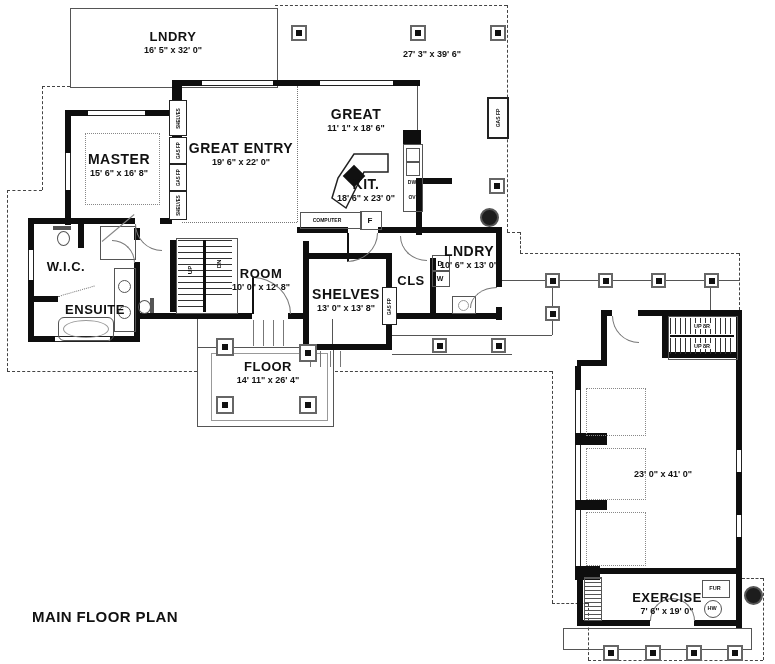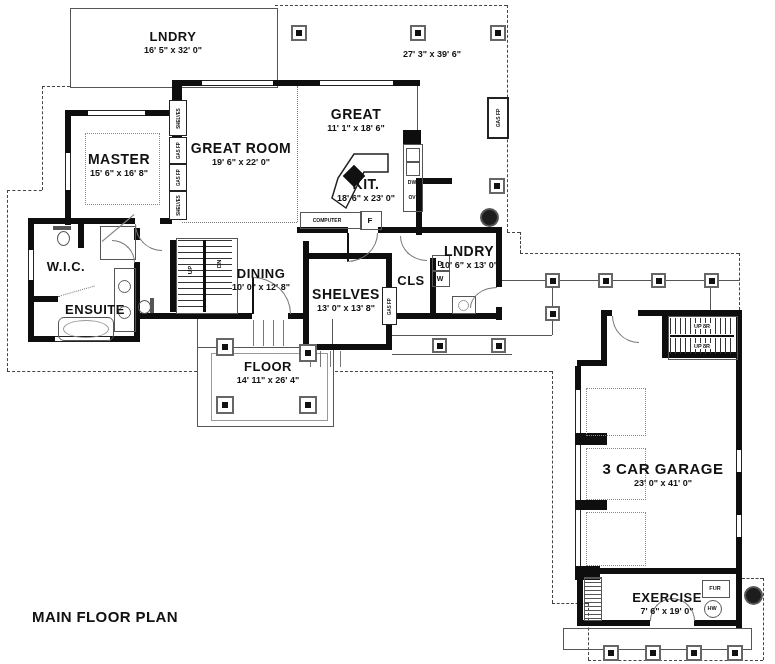--- a/index.html
+++ b/index.html
@@ -305,58 +305,57 @@
     <div class="rdims">16' 5" x 32' 0"</div>
   </div>
   <div class="room fs15" style="left:432px;top:54px;">
     <div class="rdims">27' 3" x 39' 6"</div>
   </div>
   <div class="room fs14" style="left:119px;top:165px;">
     <div class="rname">MASTER</div>
     <div class="rdims">15' 6" x 16' 8"</div>
   </div>
   <div class="room fs14" style="left:241px;top:154px;">
-    <div class="rname">GREAT ROOM</div>
+    <div class="rname">GREAT ENTRY</div>
     <div class="rdims">19' 6" x 22' 0"</div>
   </div>
   <div class="room fs14" style="left:356px;top:120px;">
     <div class="rname">GREAT</div>
     <div class="rdims">11' 1" x 18' 6"</div>
   </div>
   <div class="room fs14" style="left:366px;top:190px;">
     <div class="rname">KIT.</div>
     <div class="rdims">18' 6" x 23' 0"</div>
   </div>
   <div class="room fs13" style="left:66px;top:267px;">
     <div class="rname">W.I.C.</div>
   </div>
   <div class="room fs13" style="left:95px;top:310px;">
     <div class="rname">ENSUITE</div>
   </div>
   <div class="room fs13" style="left:261px;top:279px;">
-    <div class="rname">DINING</div>
+    <div class="rname">ROOM</div>
     <div class="rdims">10' 0" x 12' 8"</div>
   </div>
   <div class="room fs14" style="left:346px;top:300px;">
     <div class="rname">SHELVES</div>
     <div class="rdims">13' 0" x 13' 8"</div>
   </div>
   <div class="room fs13" style="left:411px;top:281px;text-align:center;">
     <div class="rname">CLS</div>
   </div>
   <div class="room fs14" style="left:469px;top:257px;">
     <div class="rname">LNDRY</div>
     <div class="rdims">10' 6" x 13' 0"</div>
   </div>
   <div class="room fs13" style="left:268px;top:372px;">
     <div class="rname">FLOOR</div>
     <div class="rdims">14' 11" x 26' 4"</div>
   </div>
   <div class="room fs15" style="left:663px;top:474px;">
-    <div class="rname">3 CAR GARAGE</div>
     <div class="rdims">23' 0" x 41' 0"</div>
   </div>
   <div class="room fs13" style="left:667px;top:603px;">
     <div class="rname">EXERCISE</div>
     <div class="rdims">7' 6" x 19' 0"</div>
   </div>
 
   <div class="title" style="left:32px;top:608px;text-align:center;">MAIN FLOOR PLAN</div>
 
 </div>

